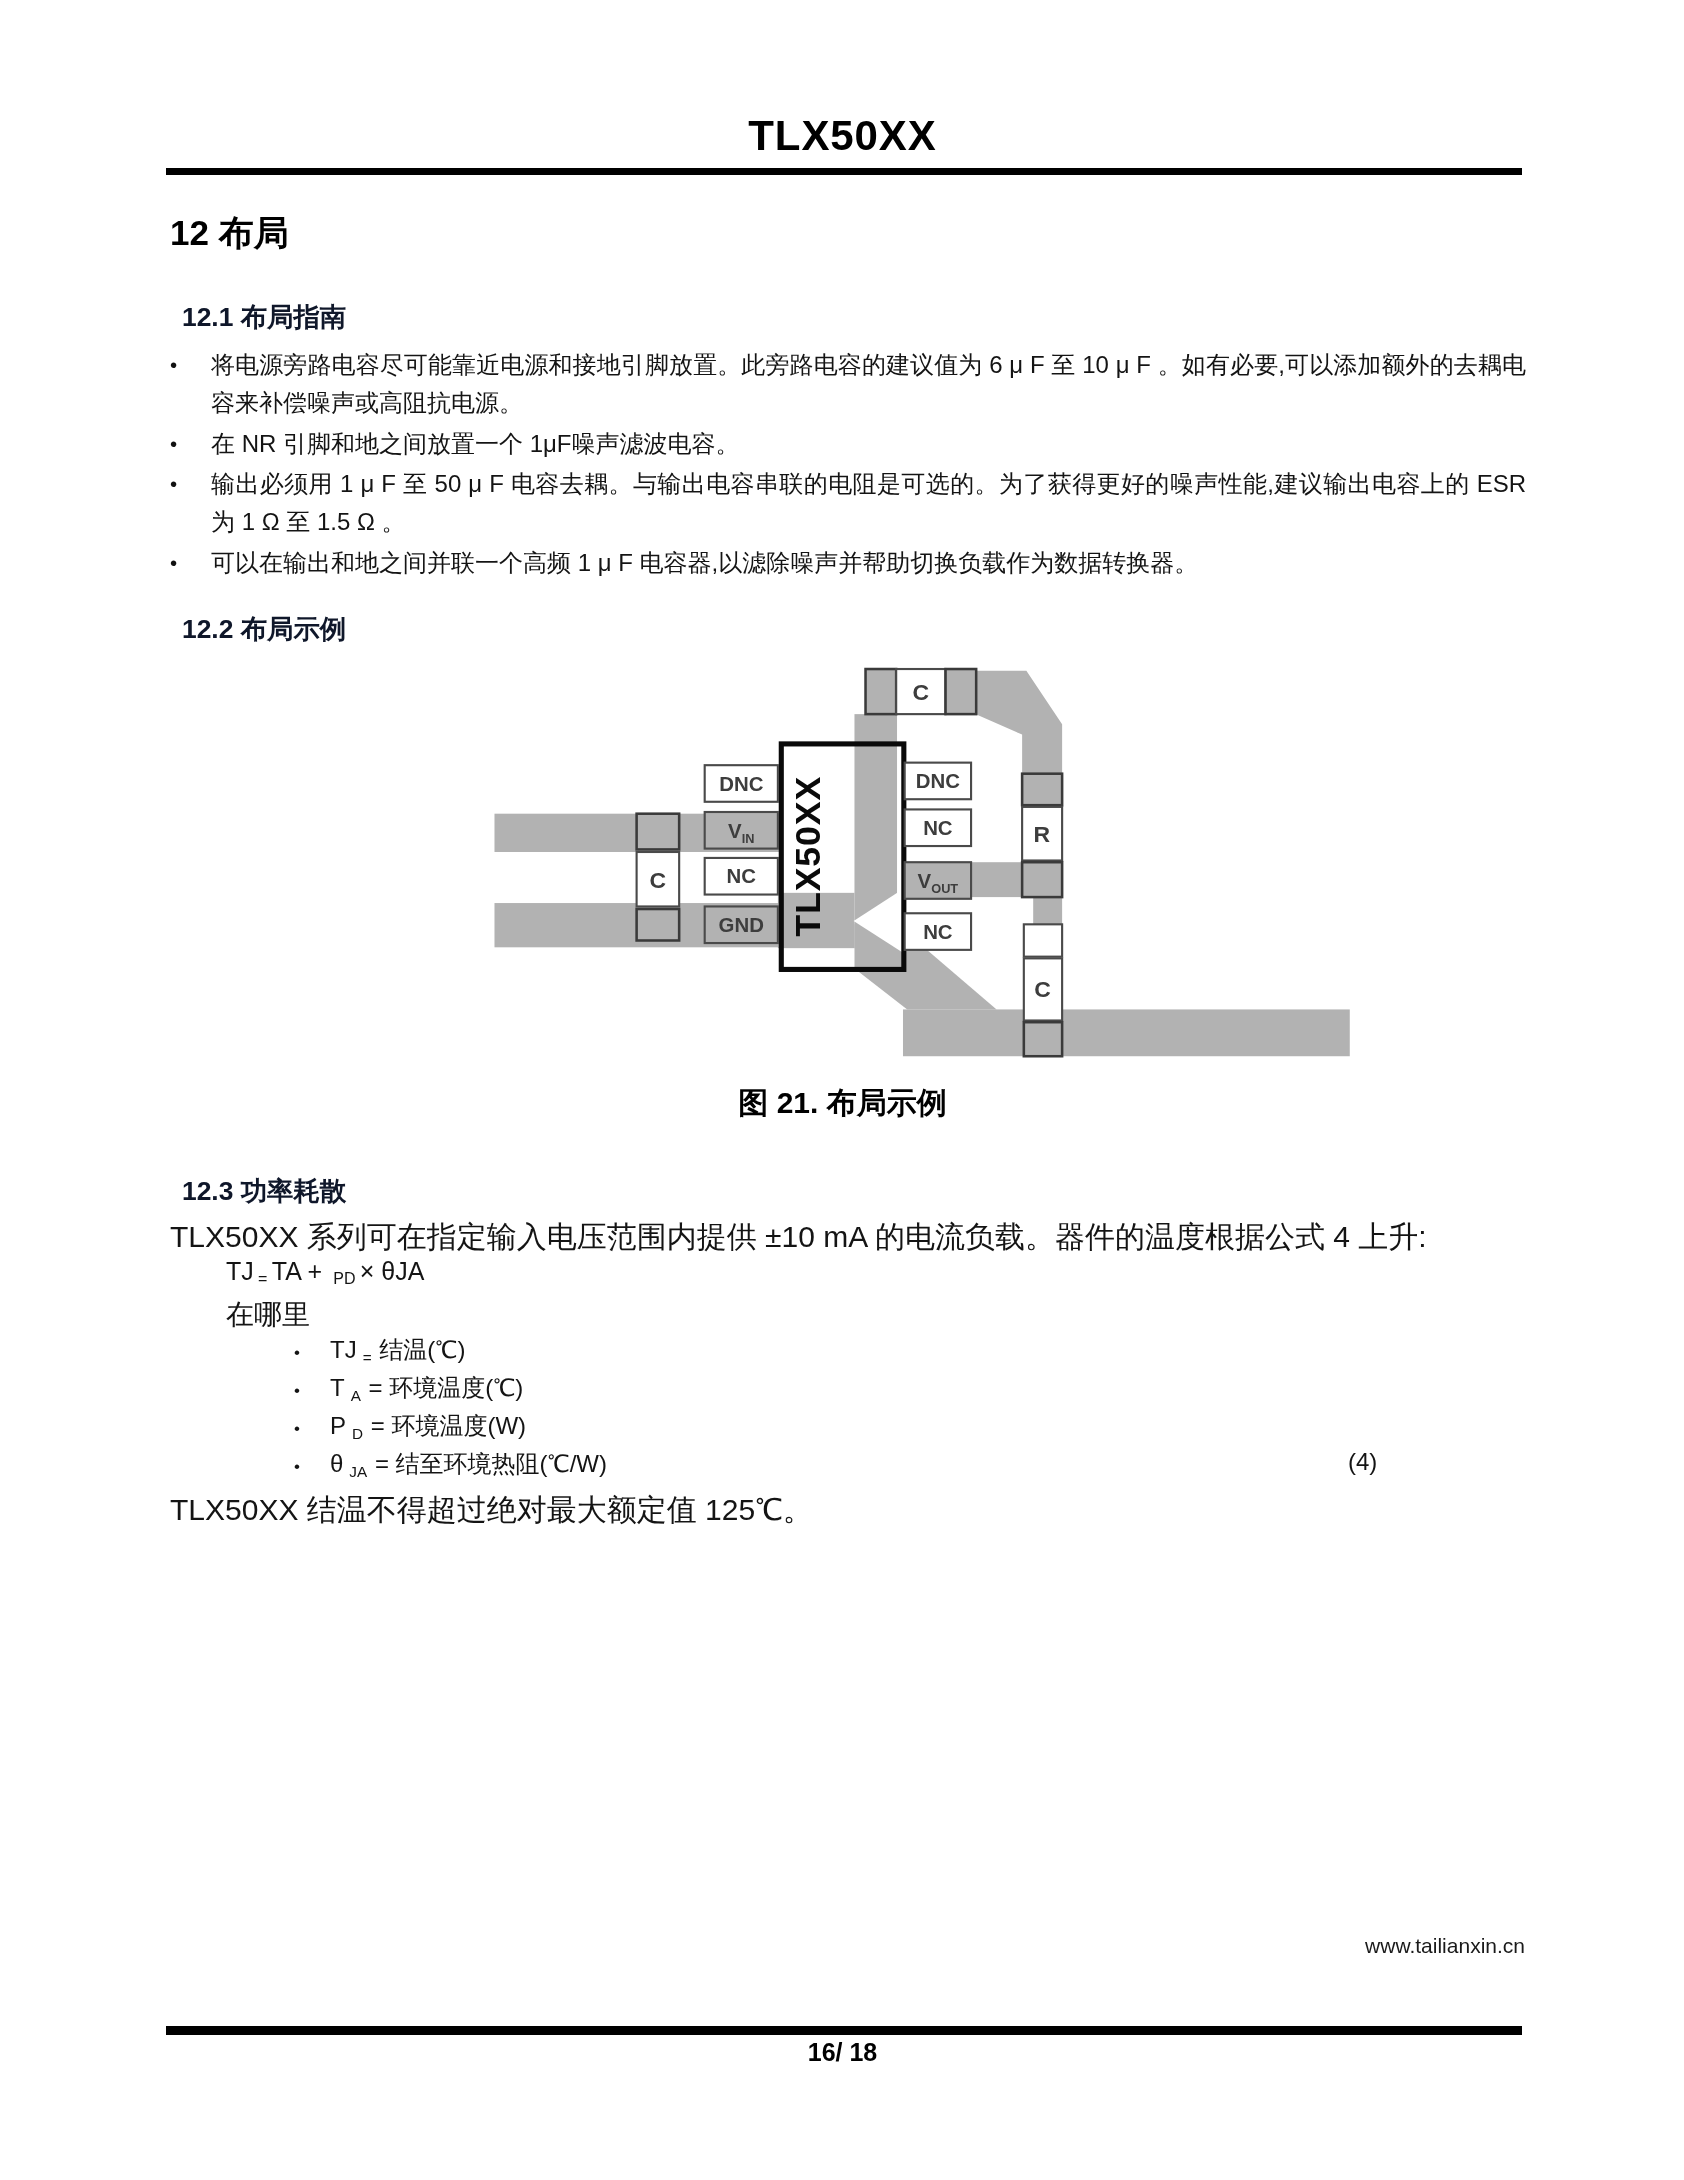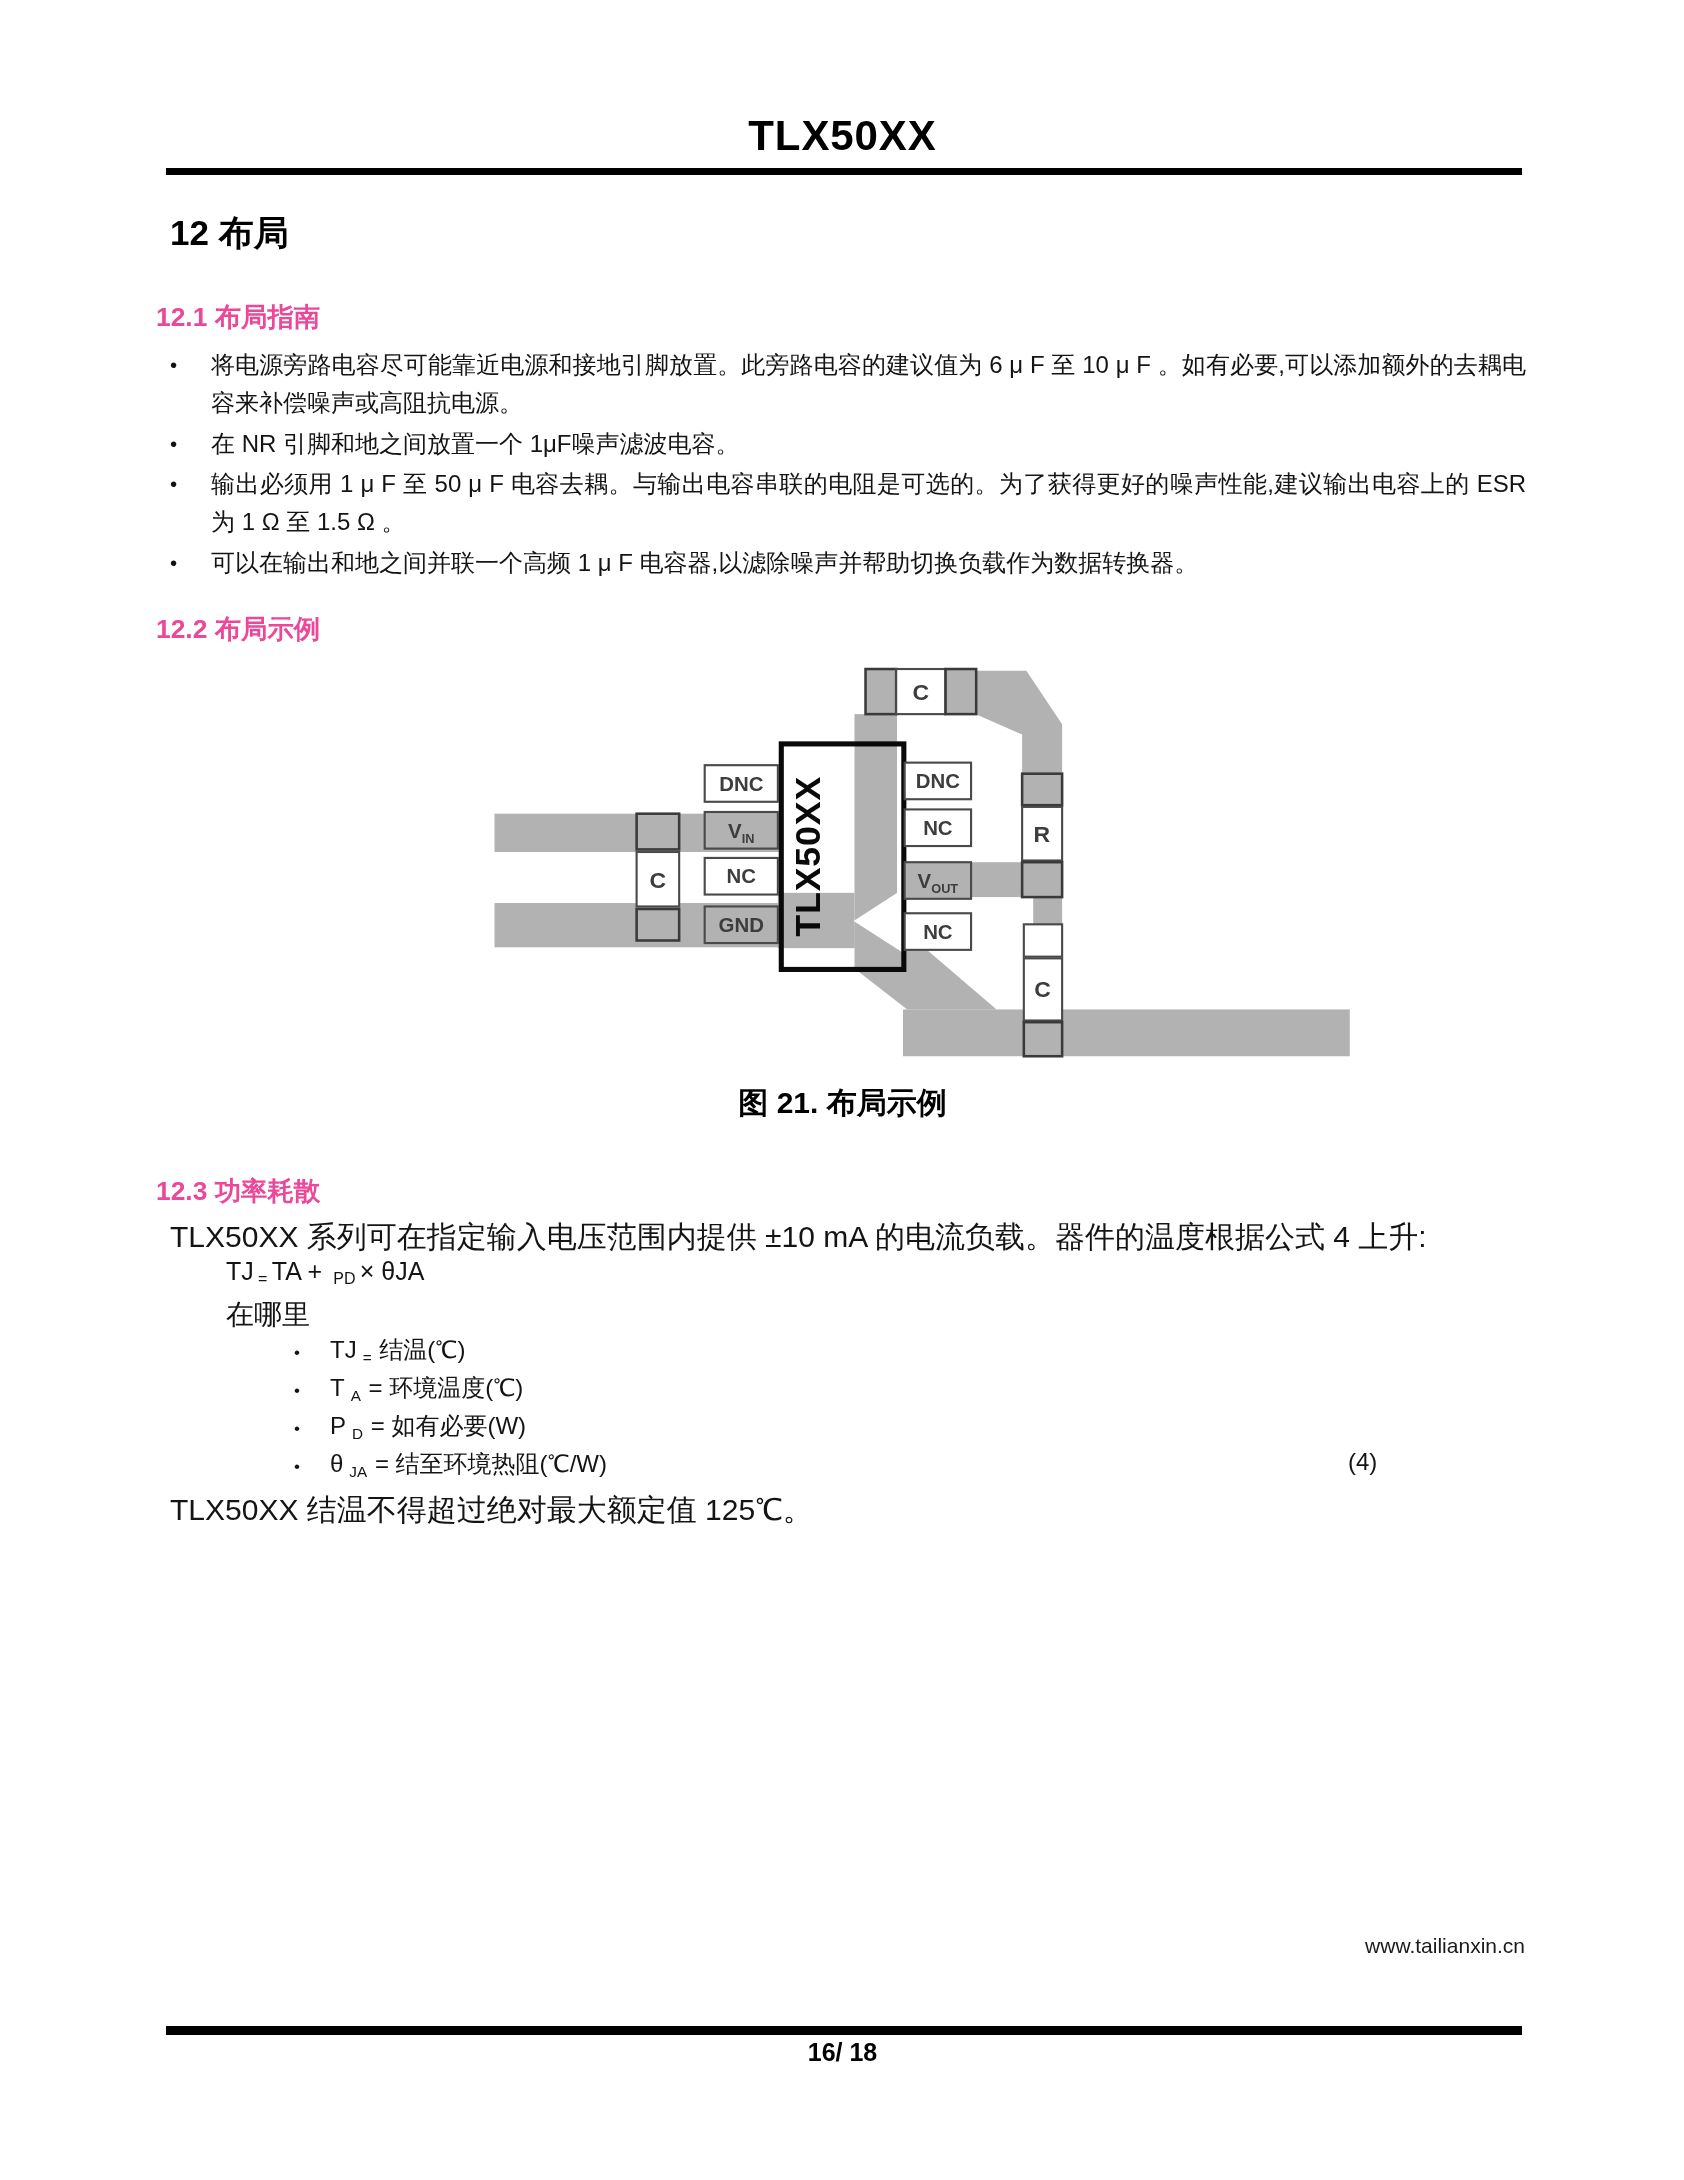--- a/index.html
+++ b/index.html
@@ -4,21 +4,21 @@
 <style>
   html,body{margin:0;padding:0;background:#ffffff;}
   .page{position:relative;width:1685px;height:2181px;background:#fff;
         font-family:"Liberation Sans",sans-serif;color:#111;overflow:hidden;}
   .abs{position:absolute;}
   .doc-title{top:112px;left:0;width:100%;text-align:center;font-size:42px;font-weight:bold;letter-spacing:0.9px;color:#000;}
   .rule{left:166px;width:1356px;background:#000;}
   .rule-top{top:168px;height:6.8px;}
   .rule-bottom{top:2026px;height:9.4px;}
   .h1{left:170px;top:210px;font-size:35px;font-weight:bold;color:#000;}
-  .h2{left:156px;font-size:26.4px;font-weight:bold;color:#ec4899;}
+  .h2{left:182px;font-size:26.4px;font-weight:bold;color:#0f172a;}
   .h121{top:300px;} .h122{top:612px;} .h123{top:1174px;}
   .bullets{left:170px;top:346px;width:1356px;}
   .bullet{display:flex;margin-bottom:2.6px;}
   .bullet .m{width:41px;font-size:20.4px;line-height:38px;color:#111;}
   .bullet .t{flex:1;font-size:24px;line-height:38px;text-align:justify;color:#141414;}
   .para{left:170px;width:1356px;font-size:30px;line-height:37px;color:#141414;}
   .intro{top:1218px;} .closing{top:1491px;}
   .formula{left:226px;top:1257px;font-size:25px;color:#141414;}
   .formula .sm{font-size:16px;position:relative;top:4.3px;margin:0 4.3px;}
   .where{left:226px;top:1296px;font-size:28px;color:#141414;}
@@ -157,21 +157,21 @@
     <div class="subitem">
       <span class="m">•</span>
       <span class="sym">T</span>
         <span class="subsc">A</span>
         <span class="rest">= 环境温度(℃)</span>
     </div>
     <div class="subitem">
       <span class="m">•</span>
       <span class="sym">P</span>
         <span class="subsc">D</span>
-        <span class="rest">= 如有必要(W)</span>
+        <span class="rest">= 环境温度(W)</span>
     </div>
     <div class="subitem">
       <span class="m">•</span>
       <span class="sym">θ</span>
         <span class="subsc">JA</span>
         <span class="rest">= 结至环境热阻(℃/W)</span>
     </div>
   </div>
   <div class="abs eqno">(4)</div>
 

